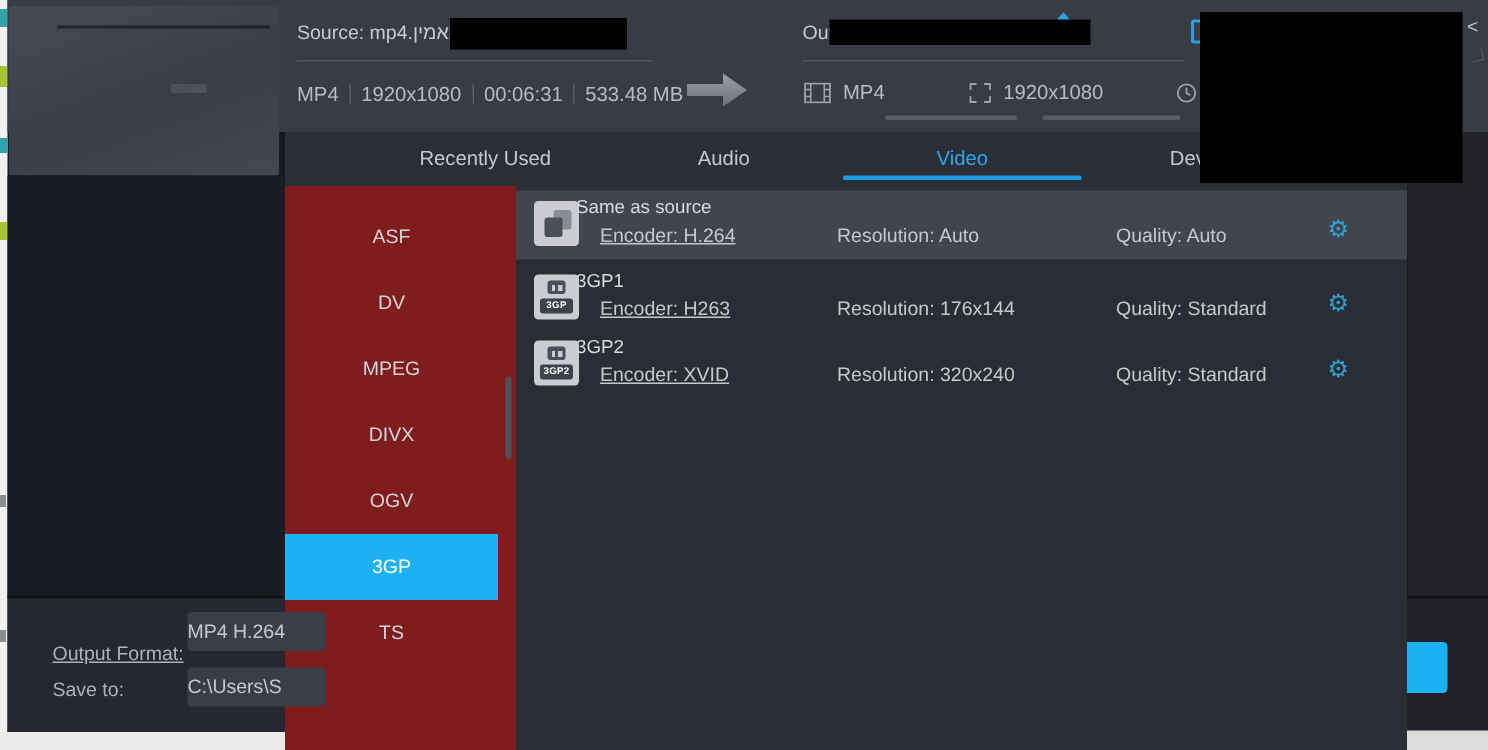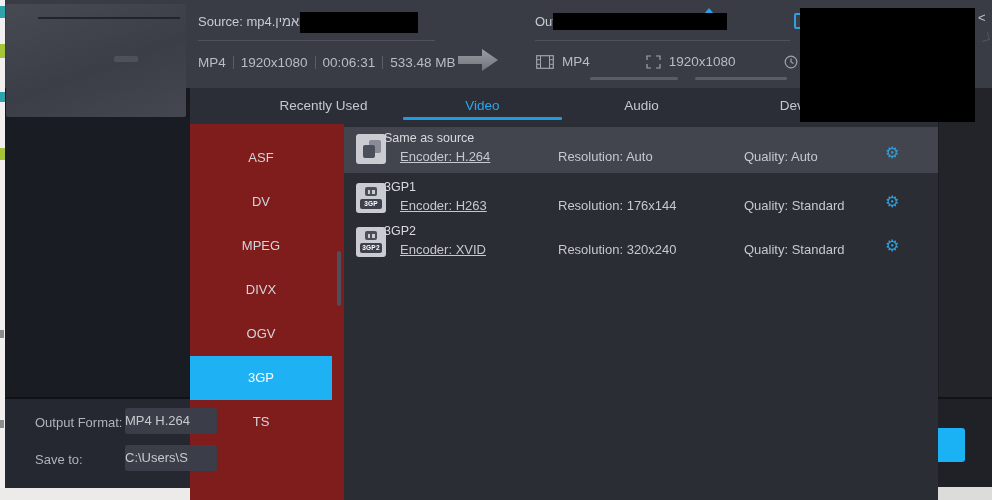--- a/index.html
+++ b/index.html
@@ -74,21 +74,21 @@
   .pname { position:absolute; left:40px; top:4px; font-size:12.5px; color:#d8dade; }
   .pdetail { position:absolute; top:22px; font-size:13px; color:#c6c8ce; }
   .enc { left:56px;text-decoration:underline; } .res { left:214px; } .qual { left:400px; }
   .gear { position:absolute; left:541px; top:18px; font-size:16px; line-height:16px; color:#2f9fd6;
           font-family:"DejaVu Sans",sans-serif; cursor:pointer; }
 
   
   .f-label { position:absolute; left:35px; font-size:13px; color:#b0b2b9; }
   .f-field { position:absolute; left:125px; width:92px; height:26px; background:#3b3e48; border-radius:3px;
              font-size:13px; color:#c7c9cf; line-height:26px; padding-left:0; white-space:nowrap; overflow:hidden; }
-  .lbl1 { top:415px; } .fld1 { top:408px; }
+  .lbl1 { top:428px;text-decoration:underline; } .fld1 { top:408px; }
   .lbl2 { top:452px; } .fld2 { top:445px; }
 
   
   .redact { background:#000; }
   .bx-source { left:300px; top:12px; width:118px; height:21px; }
   .bx-out { left:553px; top:13px; width:174px; height:17px; }
   .bx-big { left:800px; top:8px; width:175px; height:114px; }
   .collapse-chevron { left:978px; top:10px; font-size:13px; color:#c0c2c8; cursor:pointer; }
   .faint-mark { left:981px; top:33px; width:8px; height:8px; border-right:1px solid #585b62; border-bottom:1px solid #585b62;
                 transform:rotate(-15deg); opacity:0.8; }
@@ -186,26 +186,26 @@
   </div>
   <div class="abs strip strip1"></div>
   <div class="abs strip strip2"></div>
 
   <div class="abs panel">
     <div class="tabs-row">
       <div class="tabs-inner">
         <div class="tab">
           <span>Recently Used</span>
         </div>
+        <div class="tab">
+          <span>Audio</span>
+        </div>
         <div class="tab active">
           <span>Video</span>
           <i class="tab-underline"></i>
-        </div>
-        <div class="tab">
-          <span>Audio</span>
         </div>
         <div class="tab">
           <span>Device</span>
         </div>
       </div>
     </div>
 
     <div class="sidebar">
       <div class="sb-items">
         <div class="sb-item">ASF</div>

